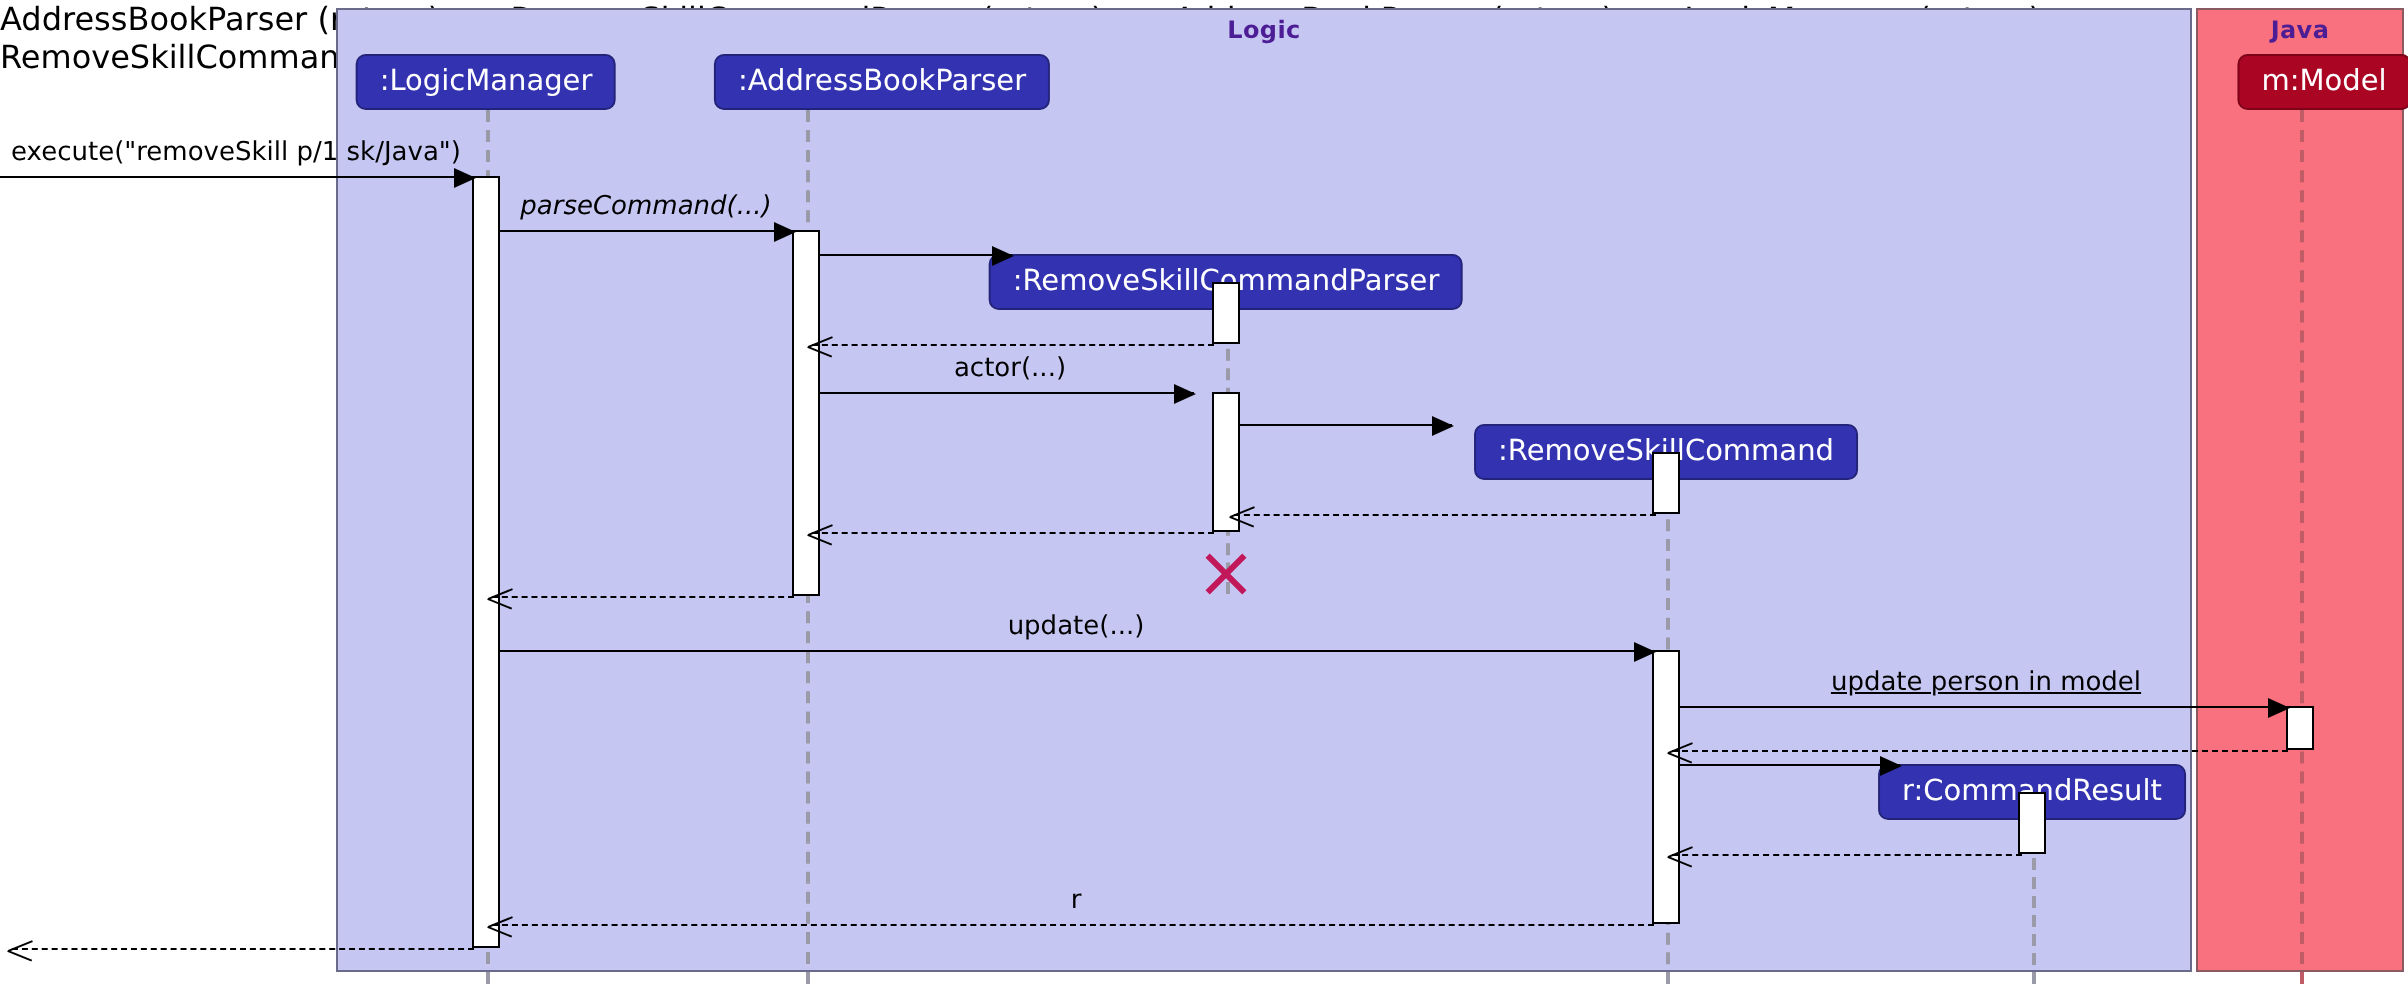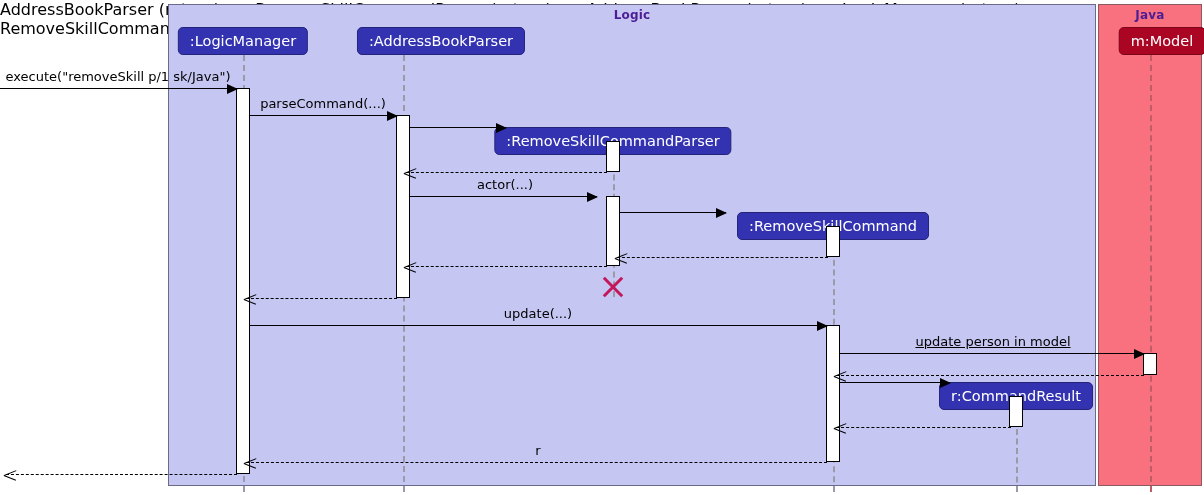--- a/index.html
+++ b/index.html
@@ -212,21 +212,21 @@
   
   <div class="msg" style="left:0px; top:88px; width:237px;">
     <span class="arrowhead right"></span>
   </div>
   <div class="msg-label" style="left:118px; top:86px;">execute("removeSkill p/1 sk/Java")</div>
 
   
   <div class="msg" style="left:250px; top:115px; width:147px;">
     <span class="arrowhead right"></span>
   </div>
-  <div class="msg-label" style="left:323px; top:113px;">parseCommand(...)</div>
+  <div class="msg-label" style="left:323px; top:113px;font-style:italic;">parseCommand(...)</div>
 
   
   <div class="msg" style="left:410px; top:127px; width:96px;">
     <span class="arrowhead right"></span>
   </div>
 
    AddressBookParser (return) --&gt;
   <div class="msg dashed" style="left:406px; top:172px; width:201px;">
     <span class="arrowhead open-left"></span>
   </div>

